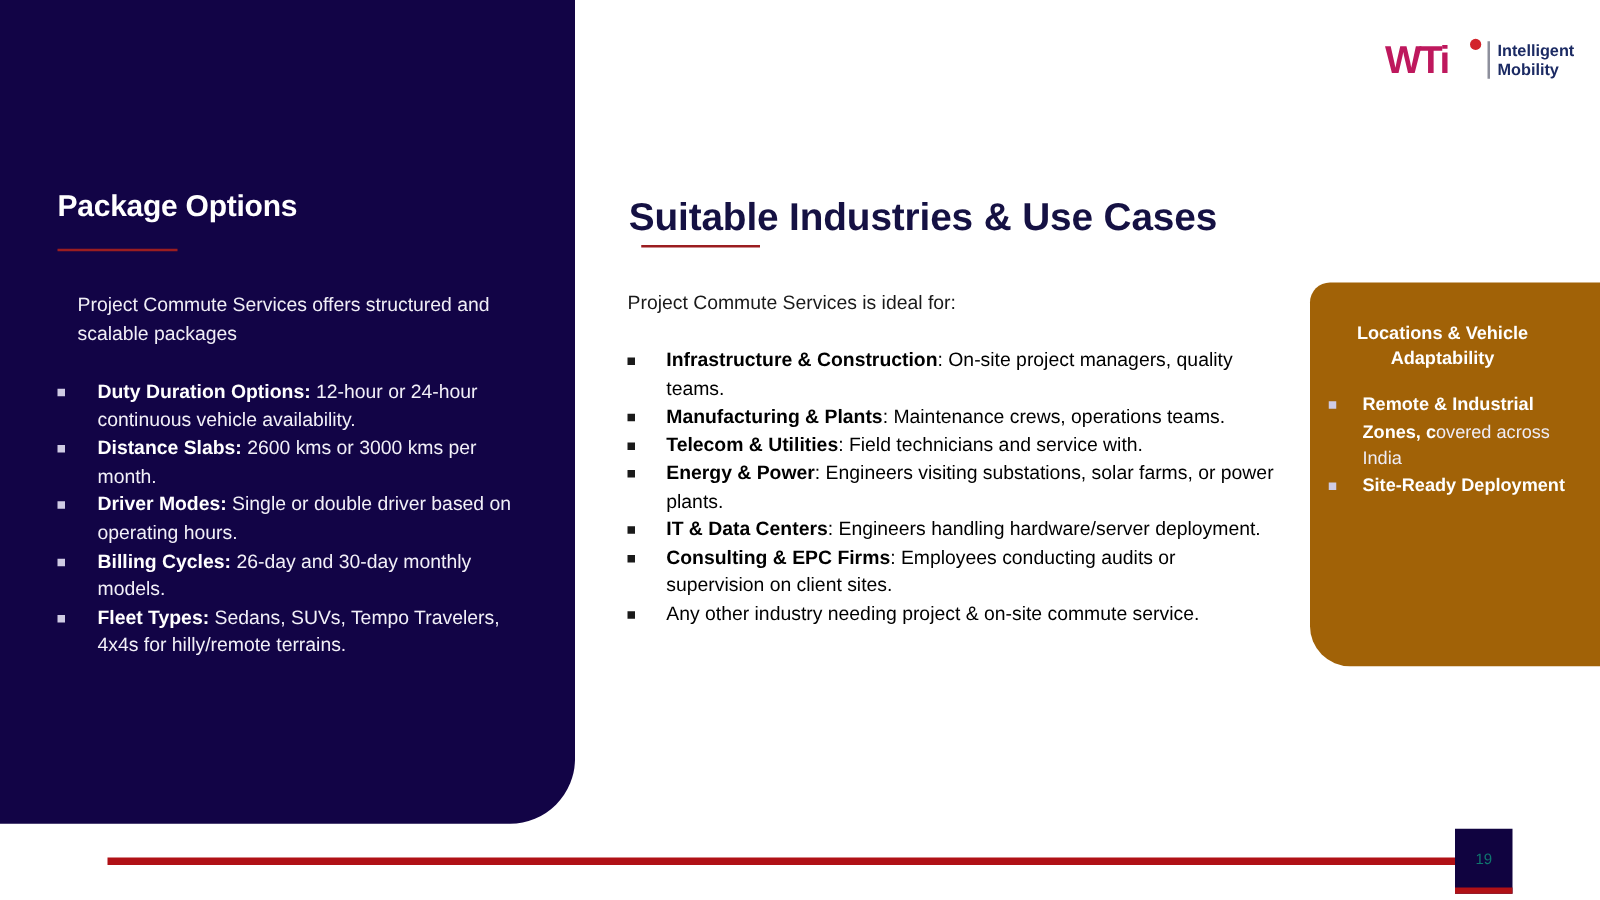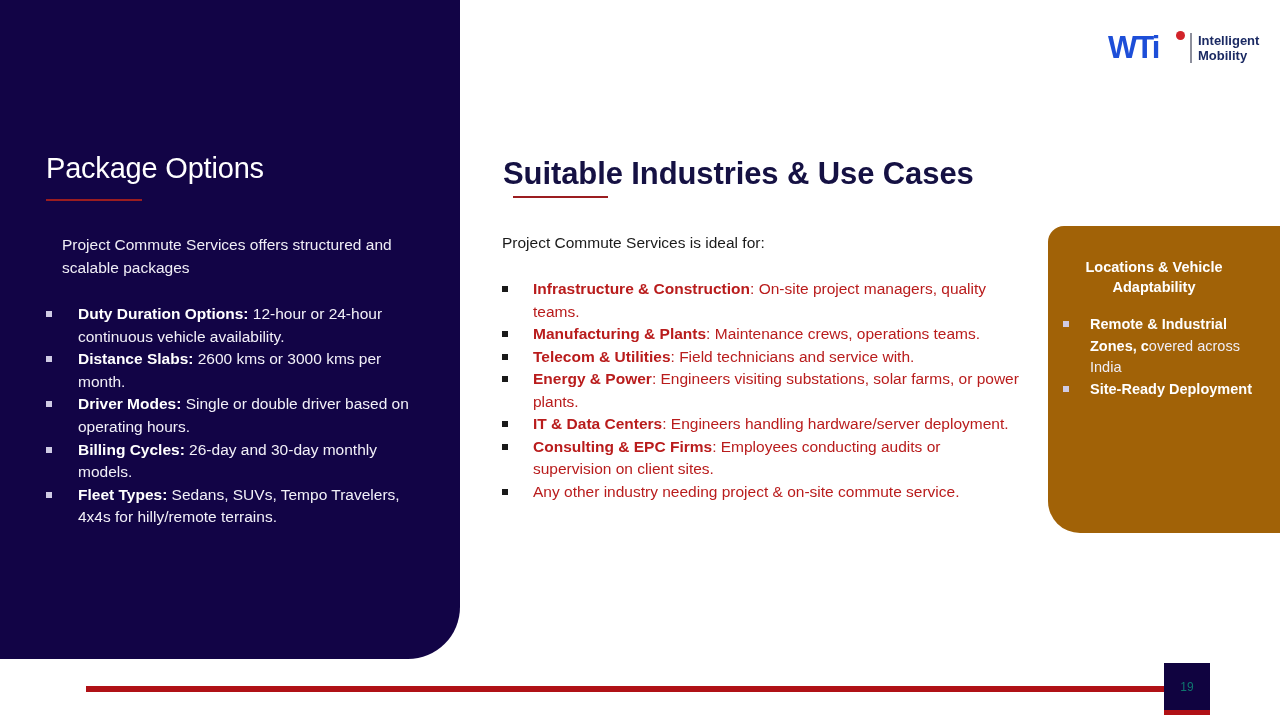--- a/index.html
+++ b/index.html
@@ -13,21 +13,21 @@
 
   
   .left-panel{
     position:absolute; left:0; top:0;
     width:460px; height:659px;
     background:#120446;
     border-bottom-right-radius:52px;
   }
   .left-title{
     position:absolute; left:46px; top:152px;
-    font-size:29px; font-weight:normal; color:#ffffff;
+    font-size:24px; font-weight:bold; color:#ffffff;
     letter-spacing:-0.2px; white-space:nowrap;
   }
   .left-rule{
     position:absolute; left:46px; top:199px;
     width:96px; height:2px; background:#9b1d20;
   }
   .left-intro{
     position:absolute; left:46px; top:233px; width:352px;
     font-size:15.5px; color:#f0eef6; line-height:23px;margin-left:16px;
   }
@@ -51,21 +51,21 @@
   .main-rule{
     position:absolute; left:513px; top:196px;
     width:95px; height:2px; background:#9b1d20;
   }
   .main-intro{
     position:absolute; left:502px; top:234px;
     font-size:15.5px; color:#1a1a1a;text-align:center;
   }
   .main-list{
     position:absolute; left:502px; top:278px; width:520px;
-    font-size:15.5px; color:#b91c1c; line-height:22.5px;
+    font-size:15.5px; color:#000000; line-height:22.5px;
   }
   .main-list li{ list-style:none; position:relative; padding-left:31px; }
   .main-list li::before{
     content:""; position:absolute; left:0px; top:8px;
     width:6px; height:6px; background:#1a1a1a;
   }
   .main-list b{ font-weight:bold; }
 
   
   .right-card{
@@ -88,21 +88,21 @@
   .right-list li::before{
     content:""; position:absolute; left:0px; top:7px;
     width:6px; height:6px; background:#cfcbe4;
   }
   .right-list b{ font-weight:bold; color:#ffffff; }
 
   
   .logo{ position:absolute; left:1108px; top:30px; width:145px; height:38px; }
   .logo-wti{
     position:absolute; left:0; top:0;
-    font-size:31px; font-weight:bold; color:#1d4ed8;
+    font-size:31px; font-weight:bold; color:#be185d;
     letter-spacing:-2px; font-family:"Liberation Sans", sans-serif;
   }
   .logo-dot{
     position:absolute; left:68px; top:1px;
     width:9px; height:9px; border-radius:50%; background:#d2232a;
   }
   .logo-bar{
     position:absolute; left:82px; top:3px;
     width:2px; height:30px; background:#8d8f9c;
   }

